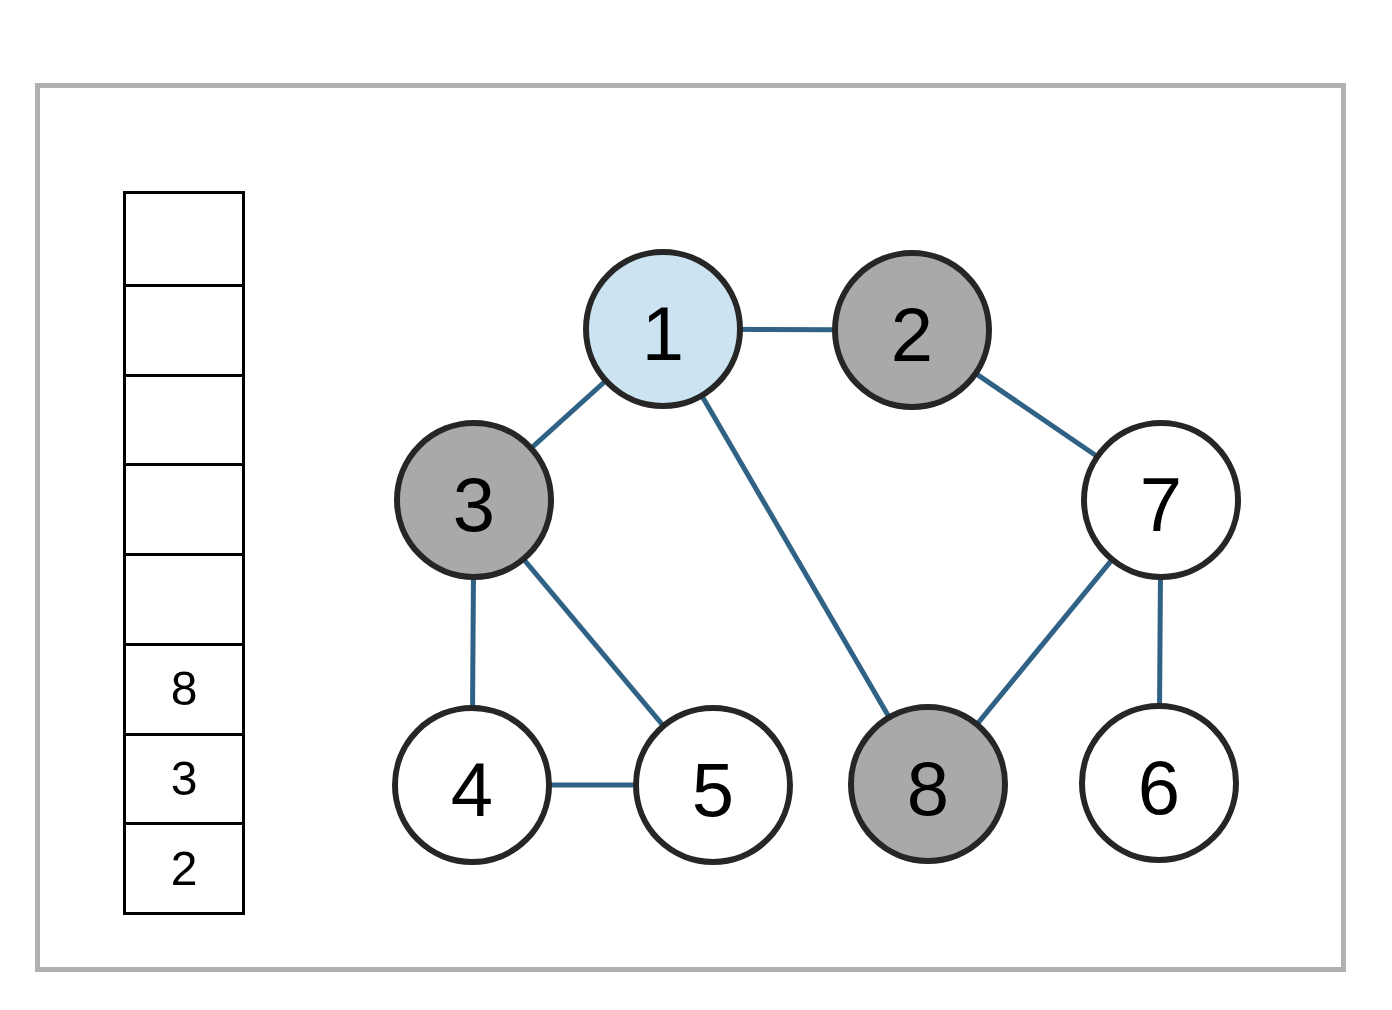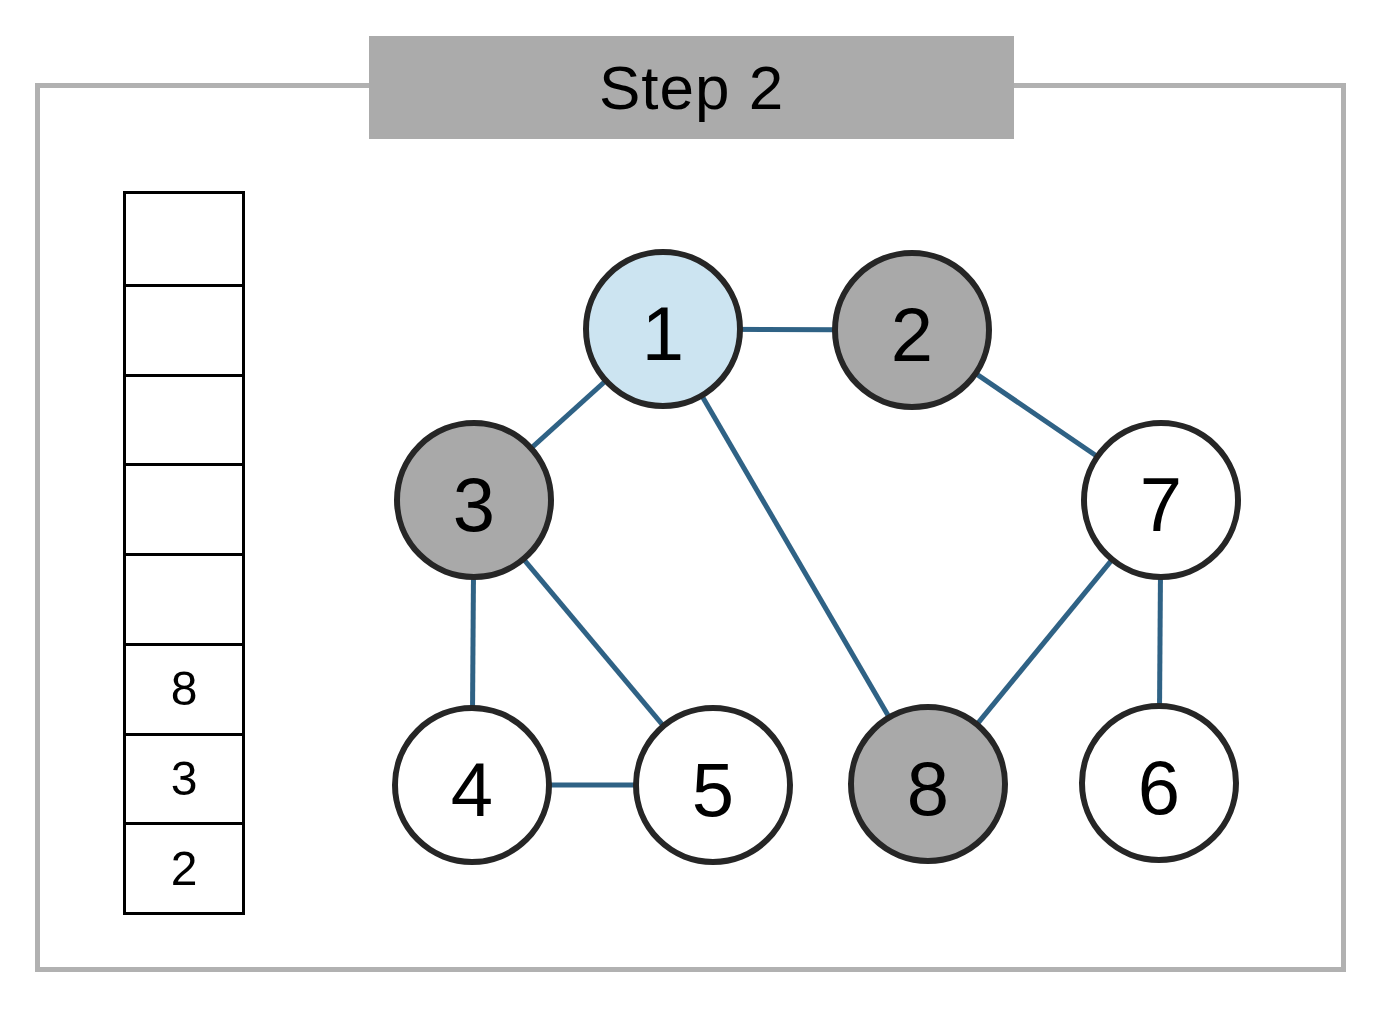--- a/index.html
+++ b/index.html
@@ -83,23 +83,20 @@
     fill: #000000;
   }
 </style>
 </head>
 <body>
 
 <div class="canvas">
 
   <div class="frame" style="border-color: rgb(177, 177, 177);"></div>
 
-  <div class="banner" style="background: rgb(171, 171, 171);">
-    <span class="title-text" style="color: rgb(0, 0, 0);">Step 2</span>
-  </div>
 
   <div class="stack" id="stack">
       <div class="stack-cell">
         <span></span>
       </div>
       <div class="stack-cell">
         <span></span>
       </div>
       <div class="stack-cell">
         <span></span>

